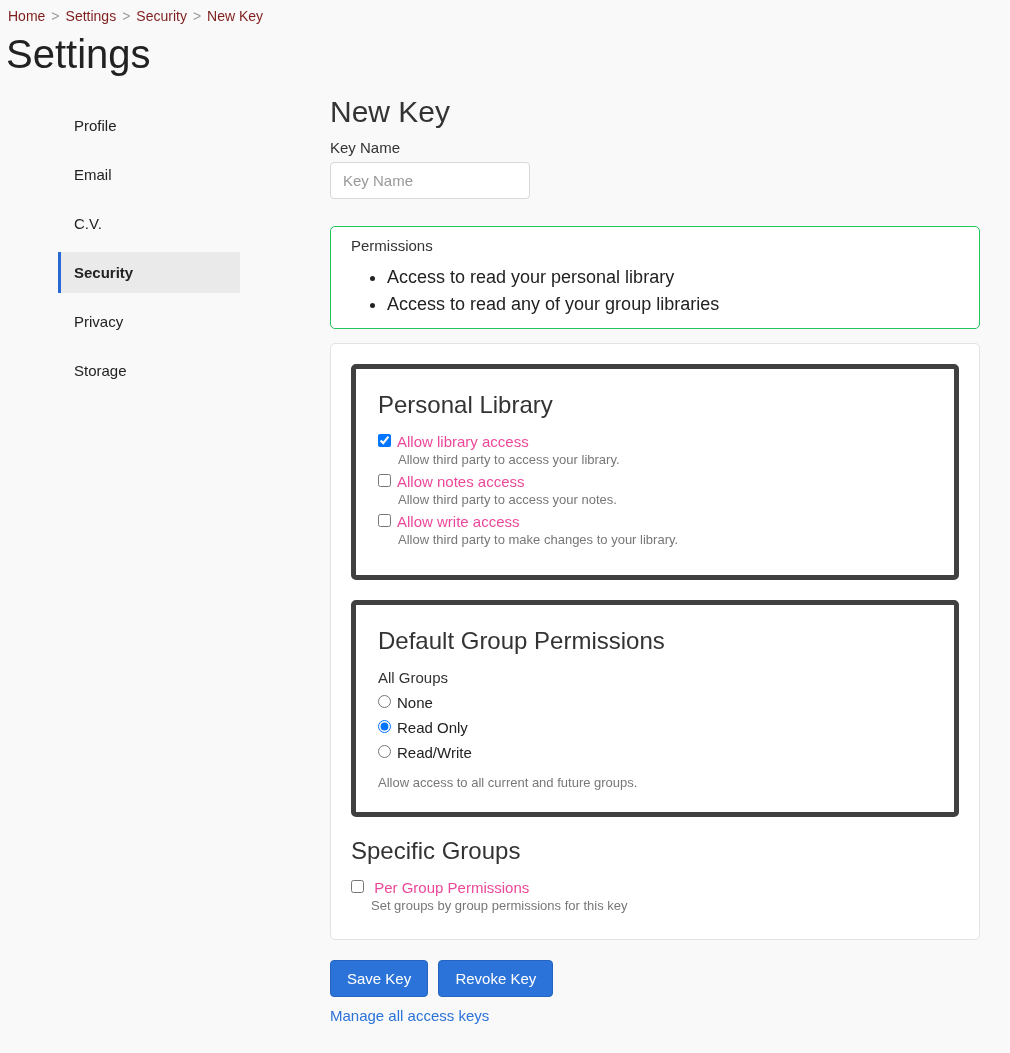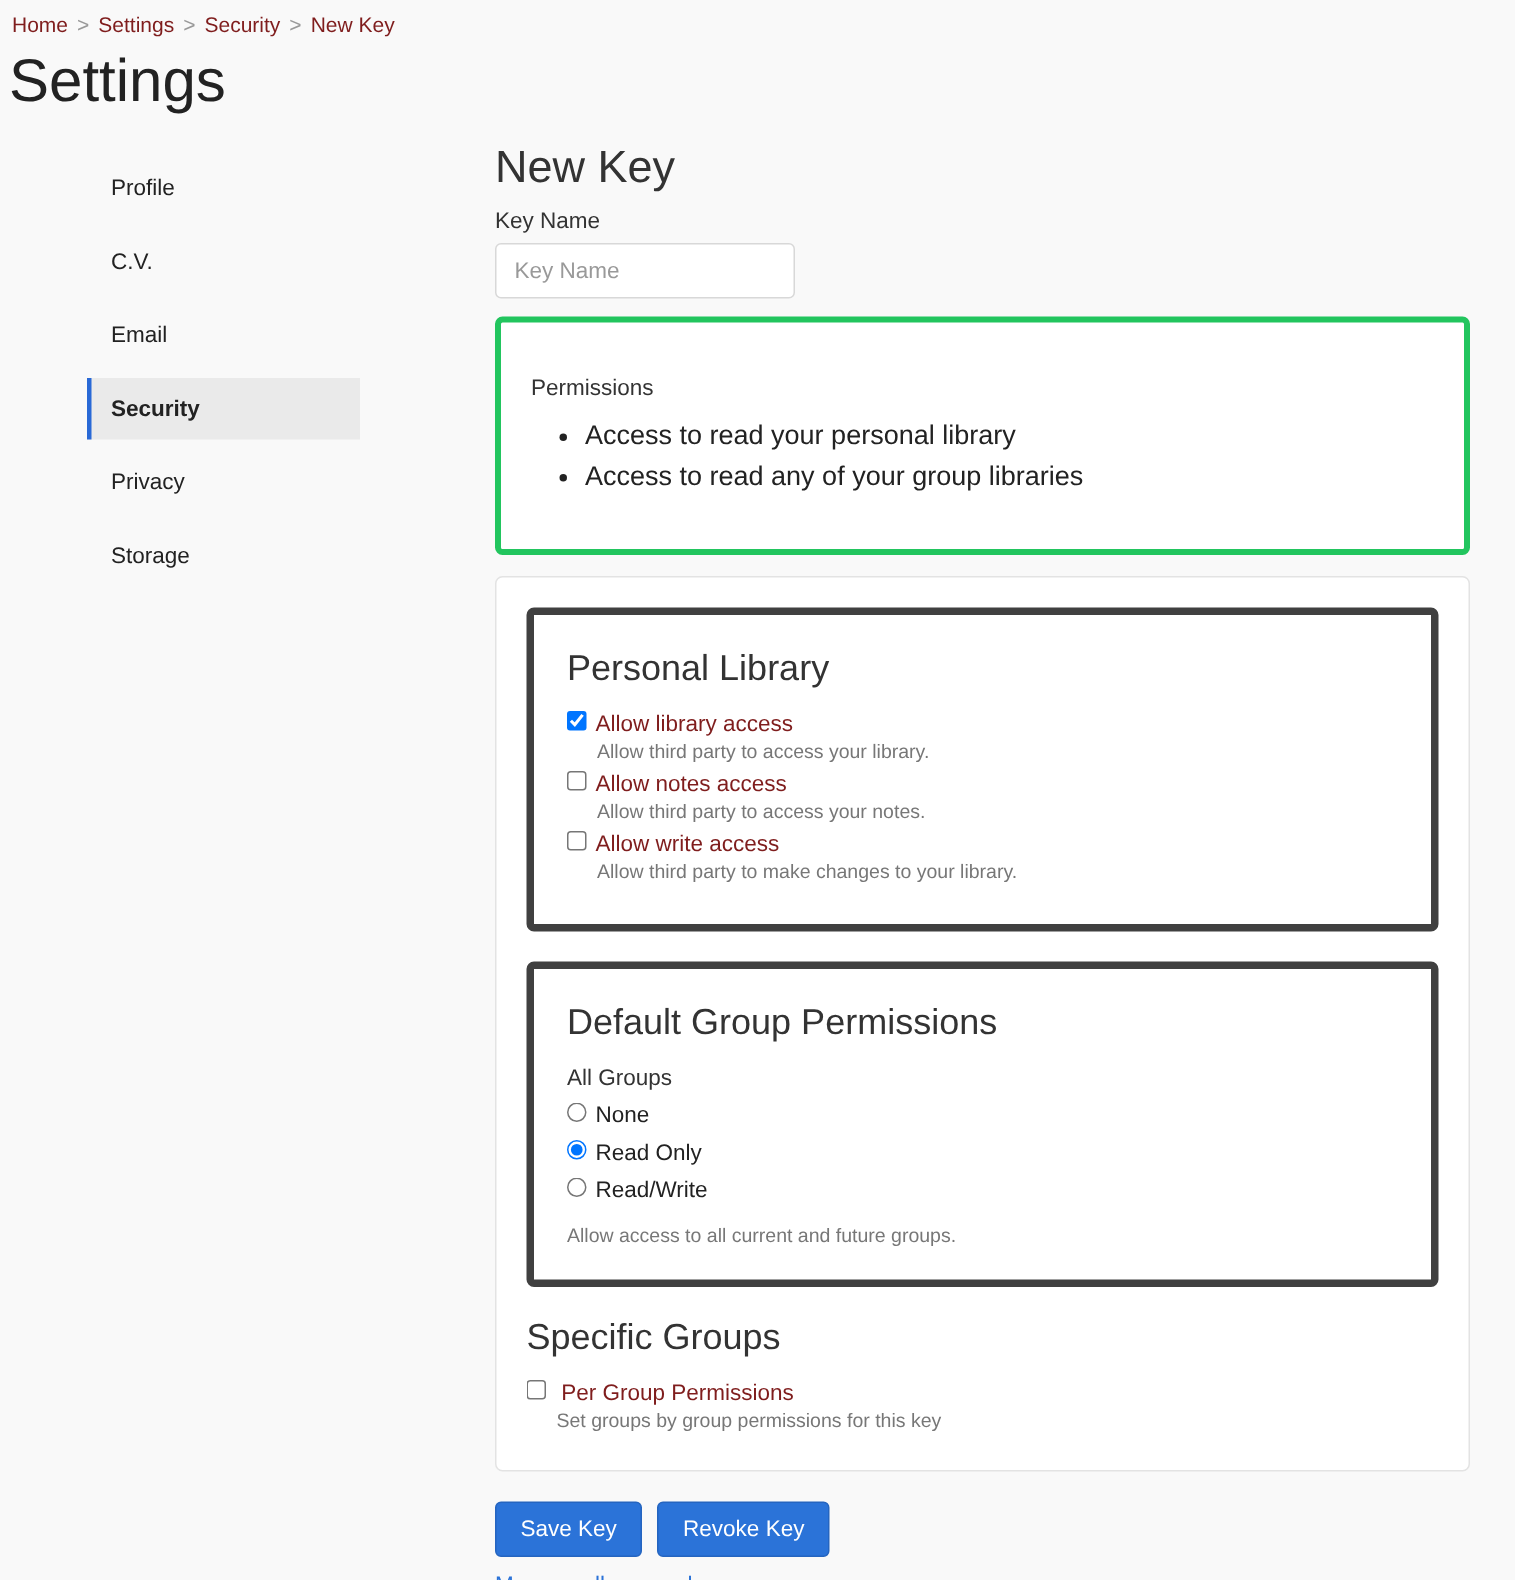--- a/index.html
+++ b/index.html
@@ -78,24 +78,24 @@
       font-size: 15px;
       width: 200px;
       color: #333;
       background: #fff;
     }
     .text-input::placeholder {
       color: #999;
     }
     .card {
       background: #fff;
-      border: 4px solid #22c55e;
+      border: 1px solid #22c55e;
       border-radius: 5px;
-      padding: 35px 20px;
-      margin-top: 12px;
+      padding: 10px 20px;
+      margin-top: 27px;
     }
     .card-outer {
       background: #fff;
       border: 1px solid #e3e3e3;
       border-radius: 5px;
       padding: 20px 20px;
       margin-top: 14px;
     }
     .card-inner {
       background: #fff;
@@ -122,21 +122,21 @@
       font-size: 24px;
       font-weight: 400;
       margin-bottom: 14px;
       color: #333;
     }
     .check-row {
       margin-bottom: 2px;
     }
     .check-row label {
       font-size: 15px;
-      color: #7f1d1d;
+      color: #ec4899;
     }
     .check-row input[type="checkbox"],
     .radio-row input[type="radio"] {
       margin-right: 6px;
     }
     .hint {
       font-size: 13px;
       color: #777;
       margin-left: 20px;
       margin-bottom: 6px;
@@ -193,22 +193,22 @@
 </head>
 <body>
 
 <div class="breadcrumb" id="breadcrumb"><span class="crumb">Home</span><span class="sep">&gt;</span><span class="crumb">Settings</span><span class="sep">&gt;</span><span class="crumb">Security</span><span class="sep">&gt;</span><span class="crumb">New Key</span></div>
 
 <h1 class="page-title">Settings</h1>
 
 <div class="layout">
   <div class="sidebar" id="sidebar">
       <div class="item">Profile</div>
+      <div class="item">Email</div>
       <div class="item">C.V.</div>
-      <div class="item">Email</div>
       <div class="item active">Security</div>
       <div class="item">Privacy</div>
       <div class="item">Storage</div>
     </div>
 
   <div class="content">
     <h2 class="section-title">New Key</h2>
 
     <label class="form-label">Key Name</label>
     <input type="text" class="text-input" placeholder="Key Name" style="">

